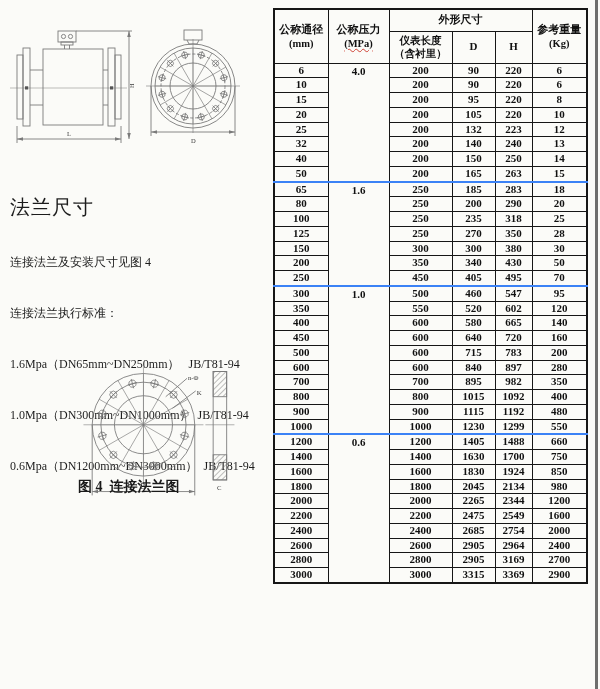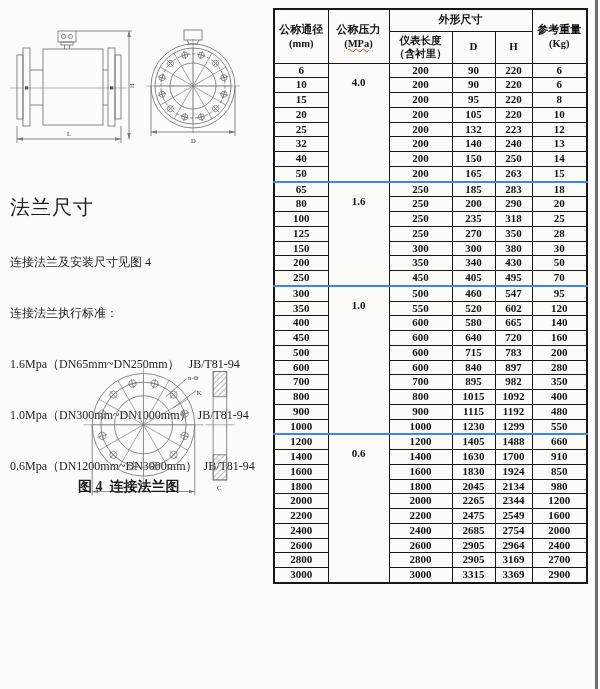--- a/index.html
+++ b/index.html
@@ -20,21 +20,21 @@
 
   
   table.spec{position:absolute;left:273px;top:8px;width:313px;height:559px;
              border-collapse:collapse;table-layout:fixed;
              font-size:11px;font-weight:bold;text-align:center;color:#111;}
   table.spec td,table.spec th{border:1.5px solid #161616;padding:0;line-height:1.25;
              font-weight:bold;overflow:hidden;}
   table.spec{border:2px solid #161616;}
   table.spec thead tr.h1{height:22px;}
   table.spec thead tr.h2{height:32px;margin-left:36px;}
-  table.spec td.pressure{vertical-align:top;padding-top:12px;}
+  table.spec td.pressure{vertical-align:top;padding-top:1px;}
   table.spec tr.group-start td{border-top:2px solid #3b82f6;}
   .squig{text-decoration:underline;text-decoration-style:wavy;text-decoration-color:#cf4236;text-decoration-thickness:1px;}
   .hdr2{font-size:10.5px;}
 
   svg text{font-family:"Liberation Serif",serif;fill:#3c3c3c;}
 </style>
 </head>
 <body>
 
 <div class="page">
@@ -412,21 +412,21 @@
           <td>1200</td>
           <td>1405</td>
           <td>1488</td>
           <td>660</td>
         </tr>
         <tr>
           <td>1400</td>
           <td>1400</td>
           <td>1630</td>
           <td>1700</td>
-          <td>910</td>
+          <td>750</td>
         </tr>
         <tr>
           <td>1600</td>
           <td>1600</td>
           <td>1830</td>
           <td>1924</td>
           <td>850</td>
         </tr>
         <tr>
           <td>1800</td>

